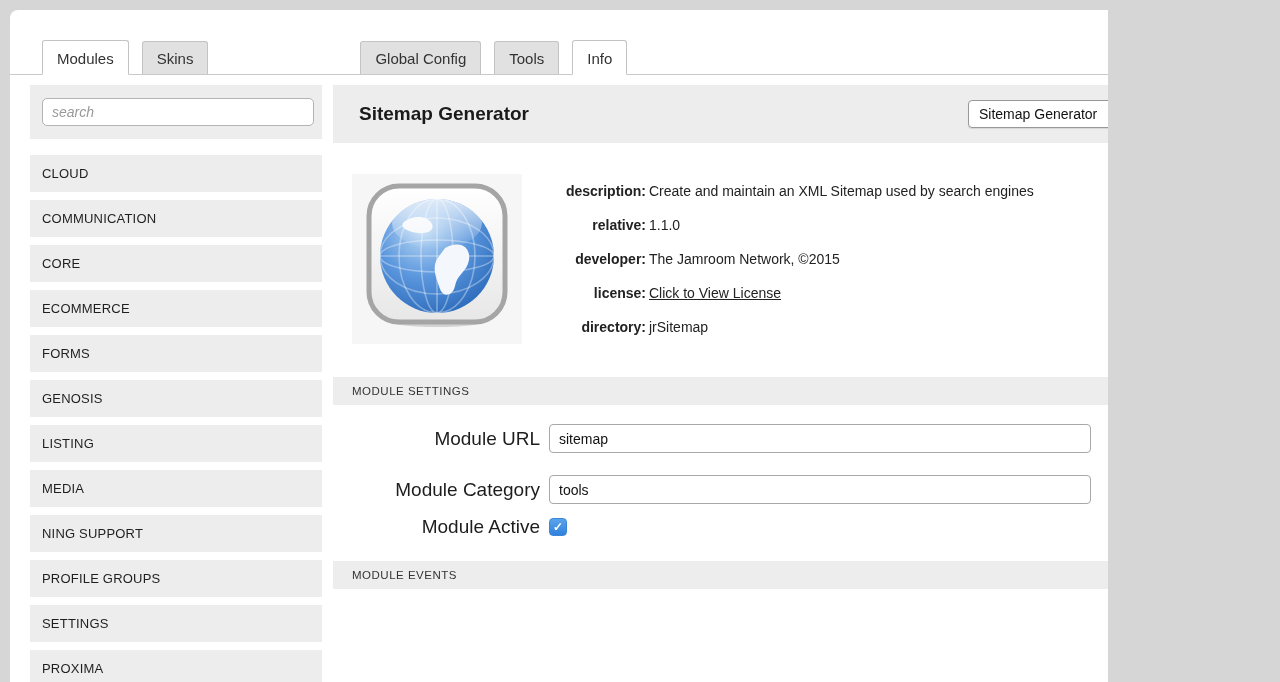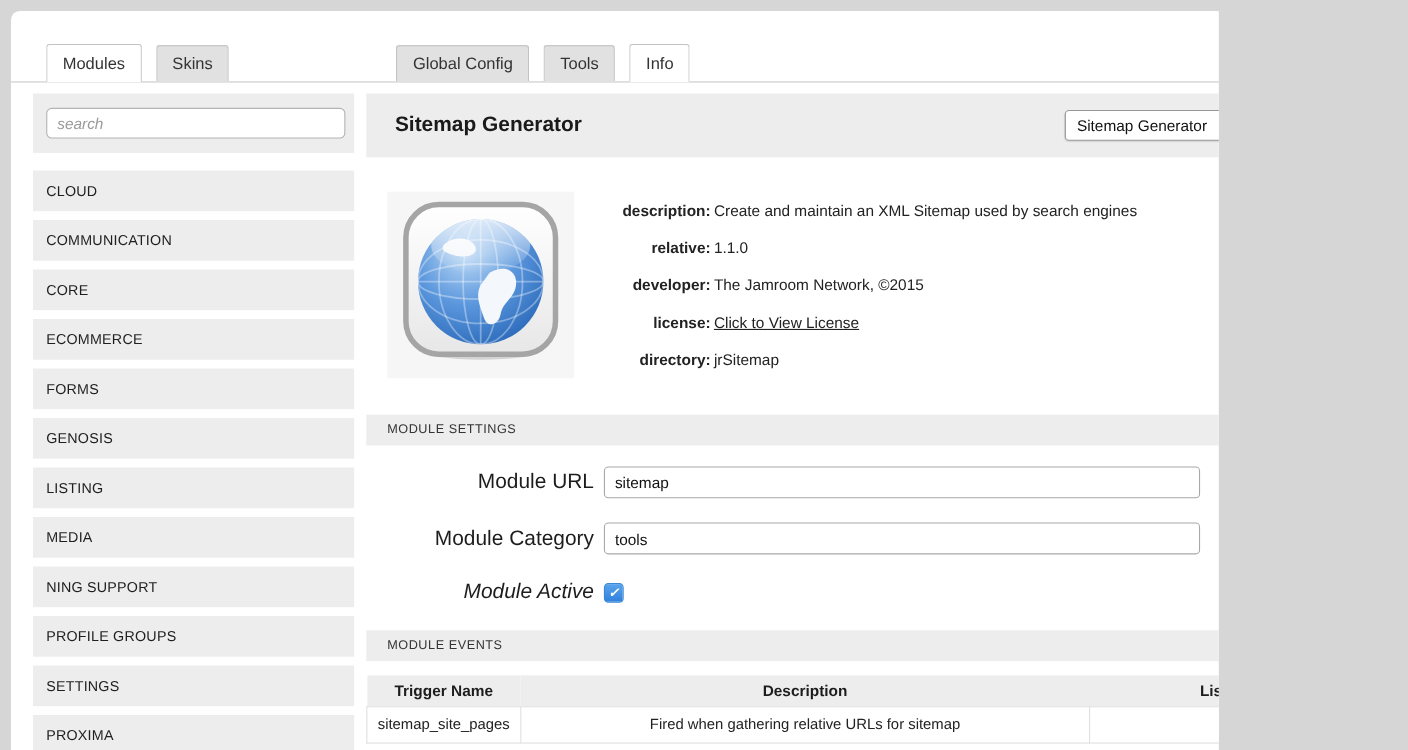--- a/index.html
+++ b/index.html
@@ -60,21 +60,21 @@
   
   .section-bar { height:28px; background:#ededed; line-height:28px; padding-left:19px;
                  font-size:11.5px; color:#333; letter-spacing:0.5px; }
   .settings-bar { margin-top:26px; }
   .events-bar { margin-top:19px; }
 
   
   .form-row { display:flex; align-items:center; }
   .row-url { margin-top:19px; }
   .row-cat { margin-top:22px; }
-  .row-active { margin-top:20px; height:30px;font-style:italic; }
+  .row-active { margin-top:8px; height:30px; }
   .form-label { width:207px; text-align:right; font-size:19px; color:#1d1d1d; flex:none; }
   .text-input { margin-left:9px; width:542px; height:29px; border:1px solid #a8a8a8;
                 border-radius:4px; padding:0 9px; font-size:14px; color:#111; outline:none;
                 font-family:"Liberation Sans", sans-serif; }
   .checkbox { margin-left:9px; width:18px; height:18px;
               background:linear-gradient(#5aa4ec,#3181dd); border:1px solid #3a87d8;
               border-radius:4px; color:#fff; font-size:12px; font-weight:bold;
               display:flex; align-items:center; justify-content:center; cursor:pointer; }
   .help-btn { margin-left:auto; width:29px; height:28px; background:#fff;
               border:1px solid #b2b2b2; border-radius:5px; font-size:15px; color:#222;
@@ -217,33 +217,17 @@
         <div class="form-row row-active">
           <div class="form-label">Module Active</div>
           <div class="checkbox">
             <span>✓</span>
           </div>
           <div class="help-btn">?</div>
         </div>
 
         <div class="section-bar events-bar">MODULE EVENTS</div>
 
-        <table class="events-table">
-          <thead>
-            <tr>
-              <th class="col-trigger">Trigger Name</th>
-              <th class="col-desc">Description</th>
-              <th class="col-listeners">Listeners</th>
-            </tr>
-          </thead>
-          <tbody>
-            <tr>
-              <td>sitemap_site_pages</td>
-              <td>Fired when gathering relative URLs for sitemap</td>
-              <td>-</td>
-            </tr>
-          </tbody>
-        </table>
 
       </div>
     </div>
   </div>
 </div>
 
 </body></html>

